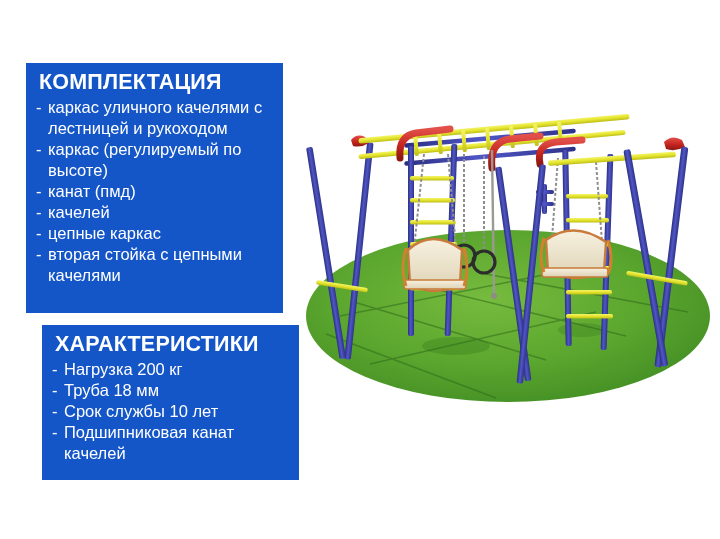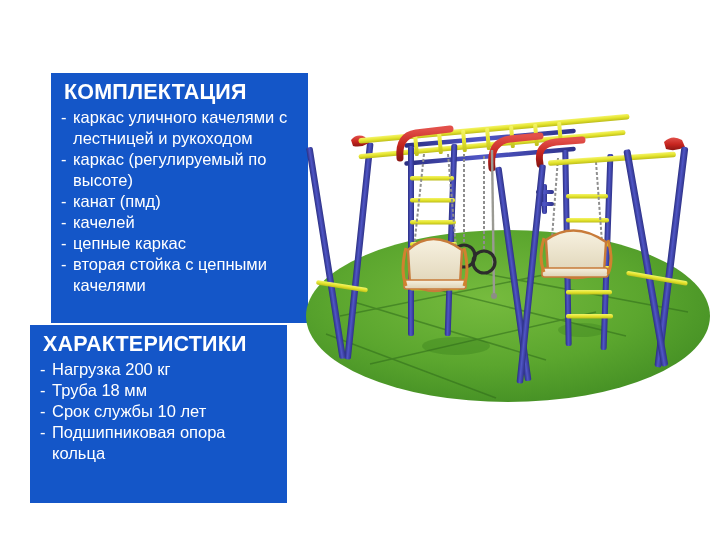--- a/index.html
+++ b/index.html
@@ -20,30 +20,29 @@
 
   
   .info-panel {
     position: absolute;
     background: #1456c8;
     box-sizing: border-box;
     padding: 6px 10px 8px 10px;
   }
   #panel-komplektaciya {
     left: 26px;
-    top: 73px;
+    top: 63px;
     width: 257px;
     height: 250px;
-    margin-left: 25px;
   }
   #panel-harakteristiki {
-    left: 30px;
+    left: 42px;
     top: 325px;
     width: 257px;
-    height: 178px;
+    height: 155px;
   }
   .panel-title {
     color: #ffffff;
     font-size: 21.5px;
     font-weight: bold;
     letter-spacing: 0.2px;
     line-height: 26px;
     margin: 0 0 2px 3px;
     white-space: nowrap;
   }
@@ -139,21 +138,21 @@
       <li>
         <span class="dash">-</span>
         <span class="txt">Труба 18 мм</span>
       </li>
       <li>
         <span class="dash">-</span>
         <span class="txt">Срок службы 10 лет</span>
       </li>
       <li>
         <span class="dash">-</span>
-        <span class="txt">Подшипниковая опора кольца</span>
+        <span class="txt">Подшипниковая канат качелей</span>
       </li>
     </ul>
   </div>
 
   <div id="product-image">
     <svg viewBox="0 0 424 320" xmlns="http://www.w3.org/2000/svg">
       <defs>
         <radialGradient id="grassGrad" cx="45%" cy="40%" r="70%">
           <stop offset="0%" stop-color="#76bb3e"></stop>
           <stop offset="55%" stop-color="#5ba62e"></stop>

